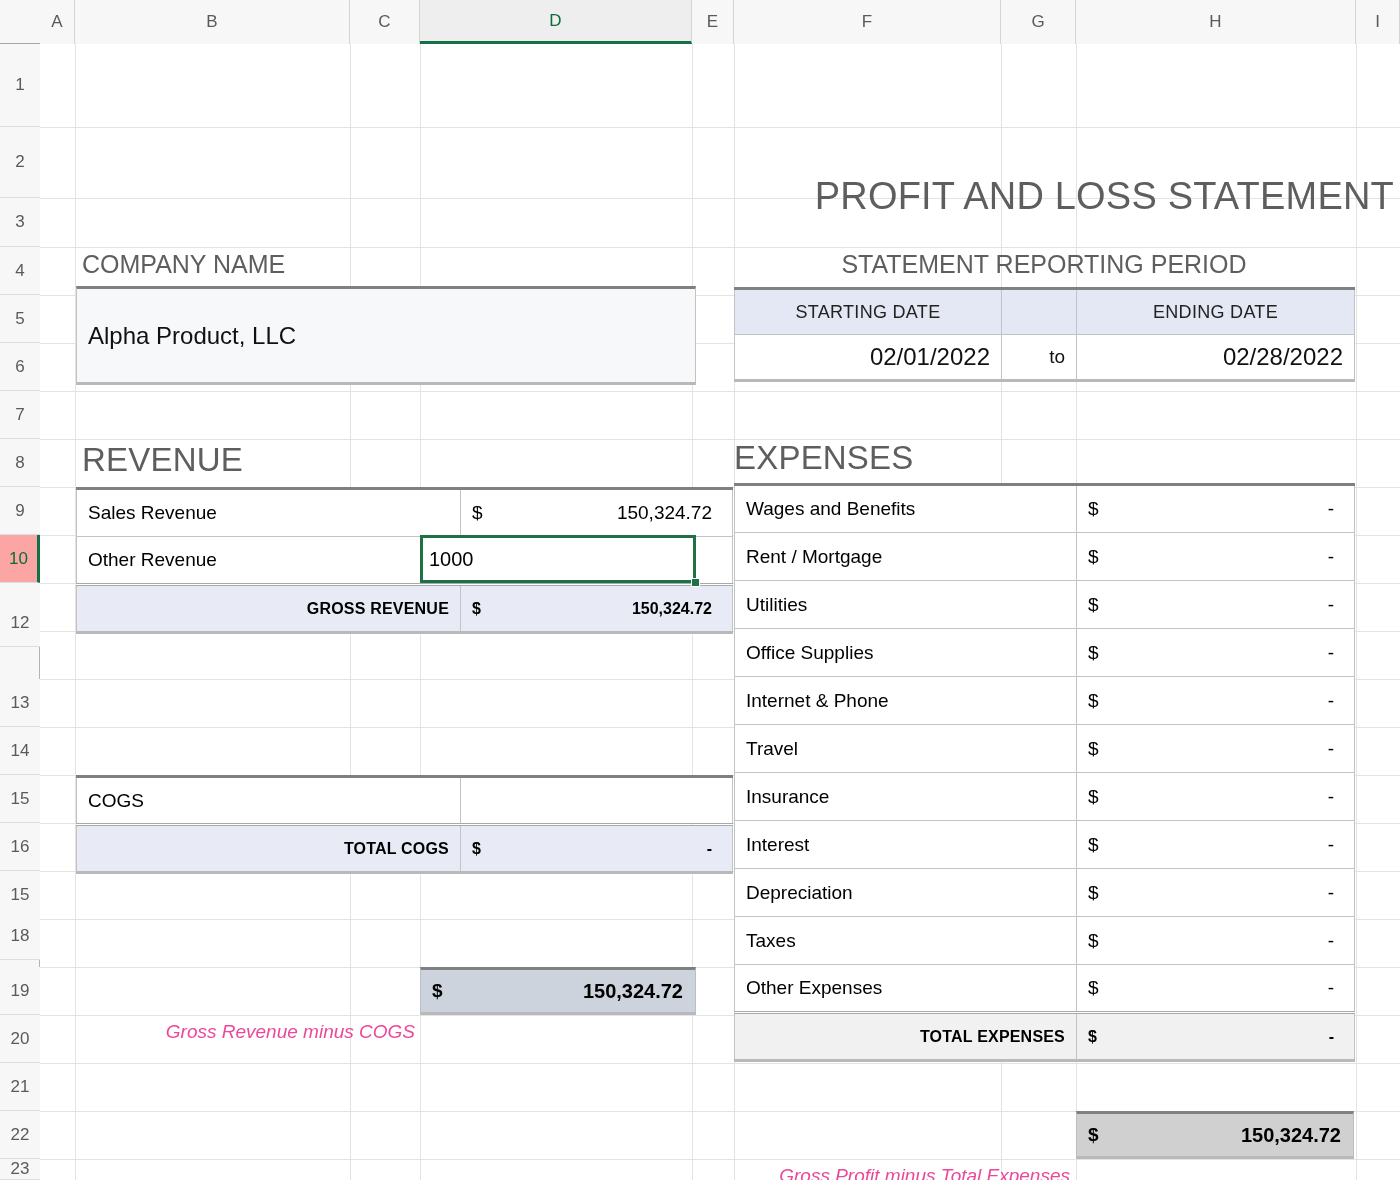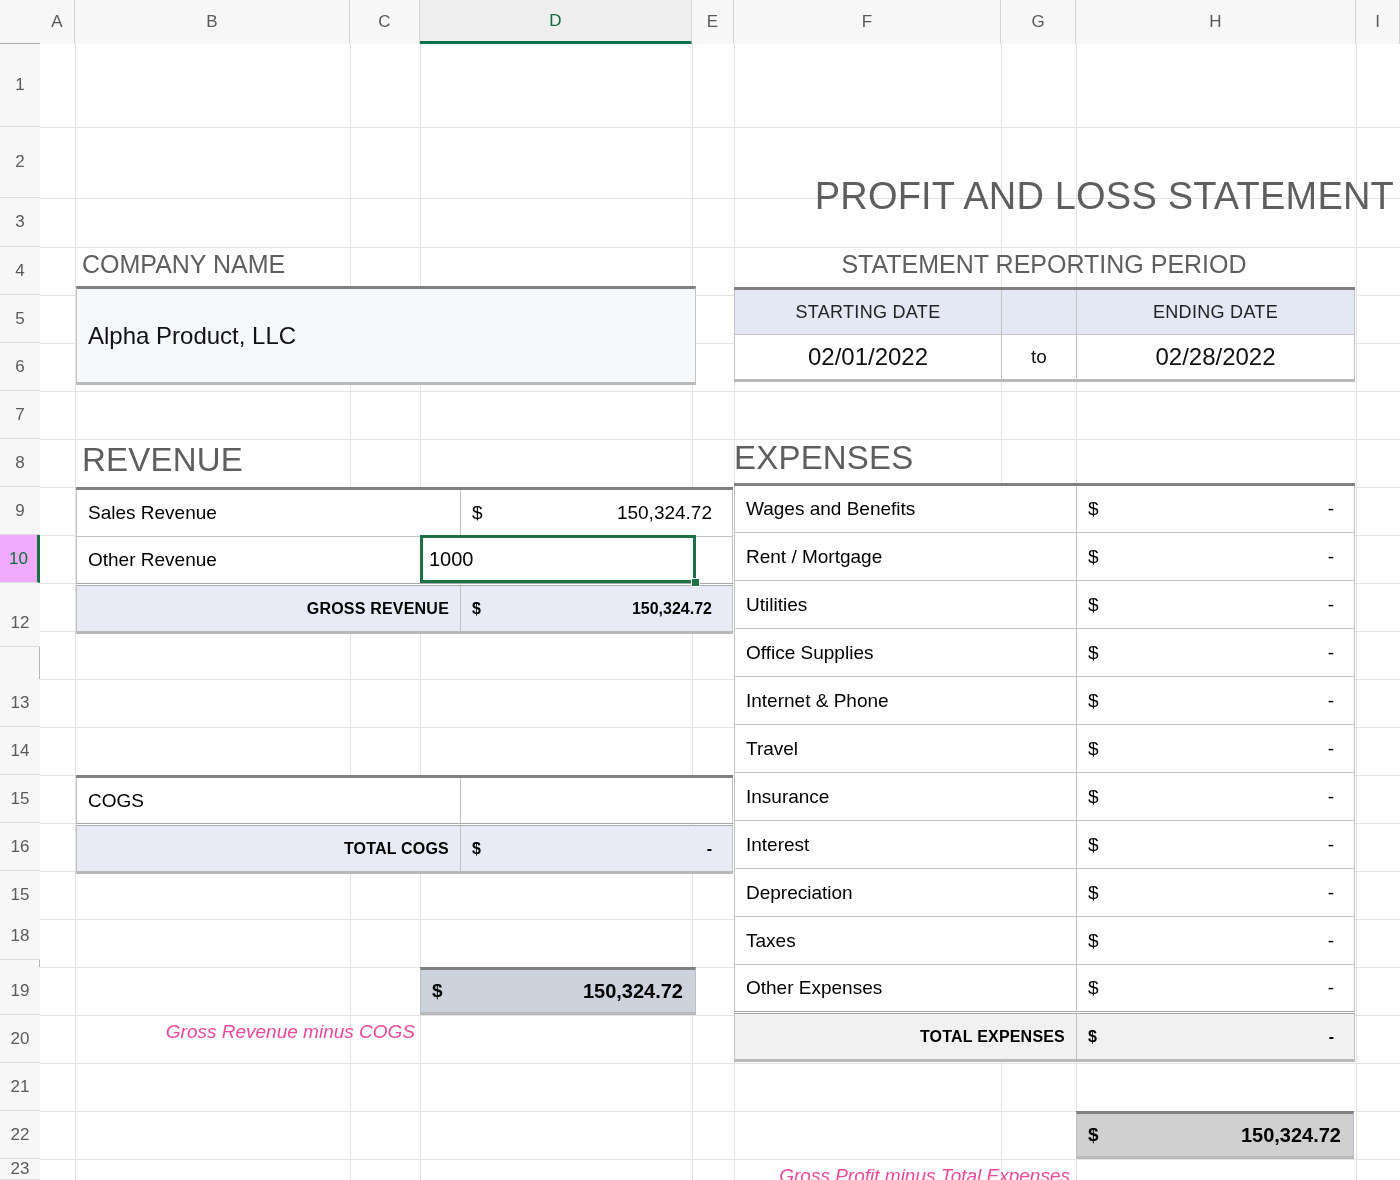--- a/index.html
+++ b/index.html
@@ -51,21 +51,21 @@
   }
   .rowhdr {
     position: absolute; left: 0; width: 40px;
     background: #f7f7f7;
     border-bottom: 1px solid #dddddd;
     color: #5a5a5a; font-size: 17px;
     display: flex; align-items: center; justify-content: center;
     z-index: 31;
   }
   .rowhdr.sel {
-    background: #f0abfc; color: #0b6b3a;
+    background: #fca5a5; color: #0b6b3a;
     border-right: 3px solid #137245;
     width: 40px;
   }
 
   
   #canvas {
     position: absolute; left: 40px; top: 44px;
     width: 1360px; height: 1136px;
     background: #ffffff;
   }
@@ -122,21 +122,21 @@
   .fill-gray td { background: #f1f1f1; }
 
   .dblrule { border-top: 3px double #a9a9a9 !important; }
 
   
   .period-tbl td { height: 46px; }
   .period-hdr td {
     background: #e4e8f4; font-size: 18px; color: #222;
     text-align: center; letter-spacing: 0.3px;
   }
-  .period-val td { font-size: 24px; text-align: center; color: #111; }
+  .period-val td { font-size: 24px; text-align: right; color: #111; }
   .period-val td.to { font-size: 19px; }
 
   
   .company-box {
     position: absolute;
     background: #f6f8fa;
     border: 1px solid #c3c3c3;
     border-top: 3px solid #808080;
     border-bottom: 3px solid #b9b9b9;
     display: flex; align-items: center;

